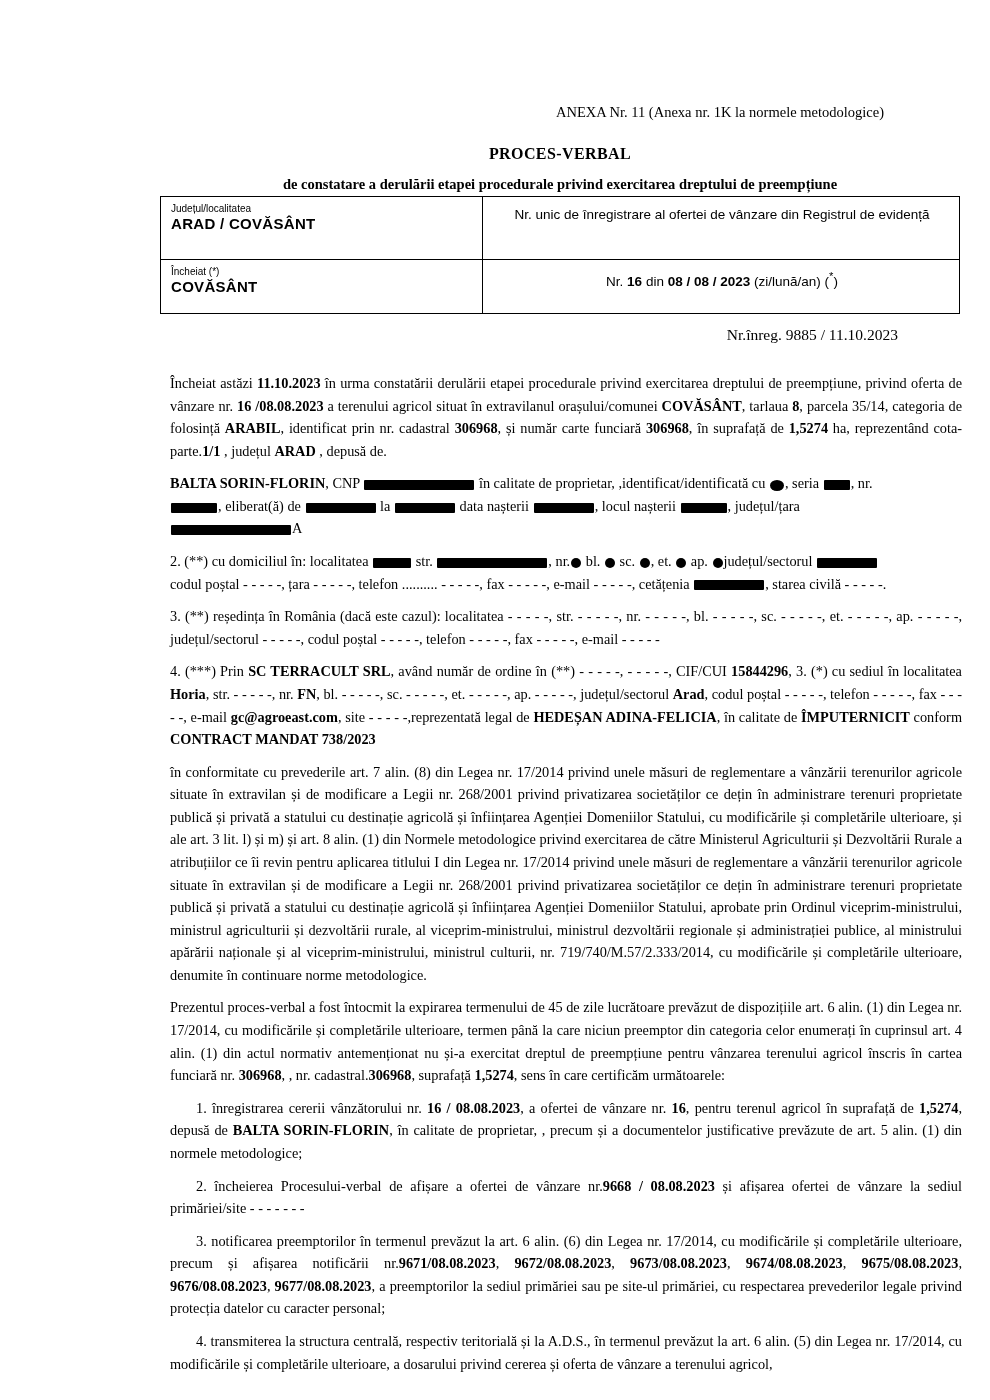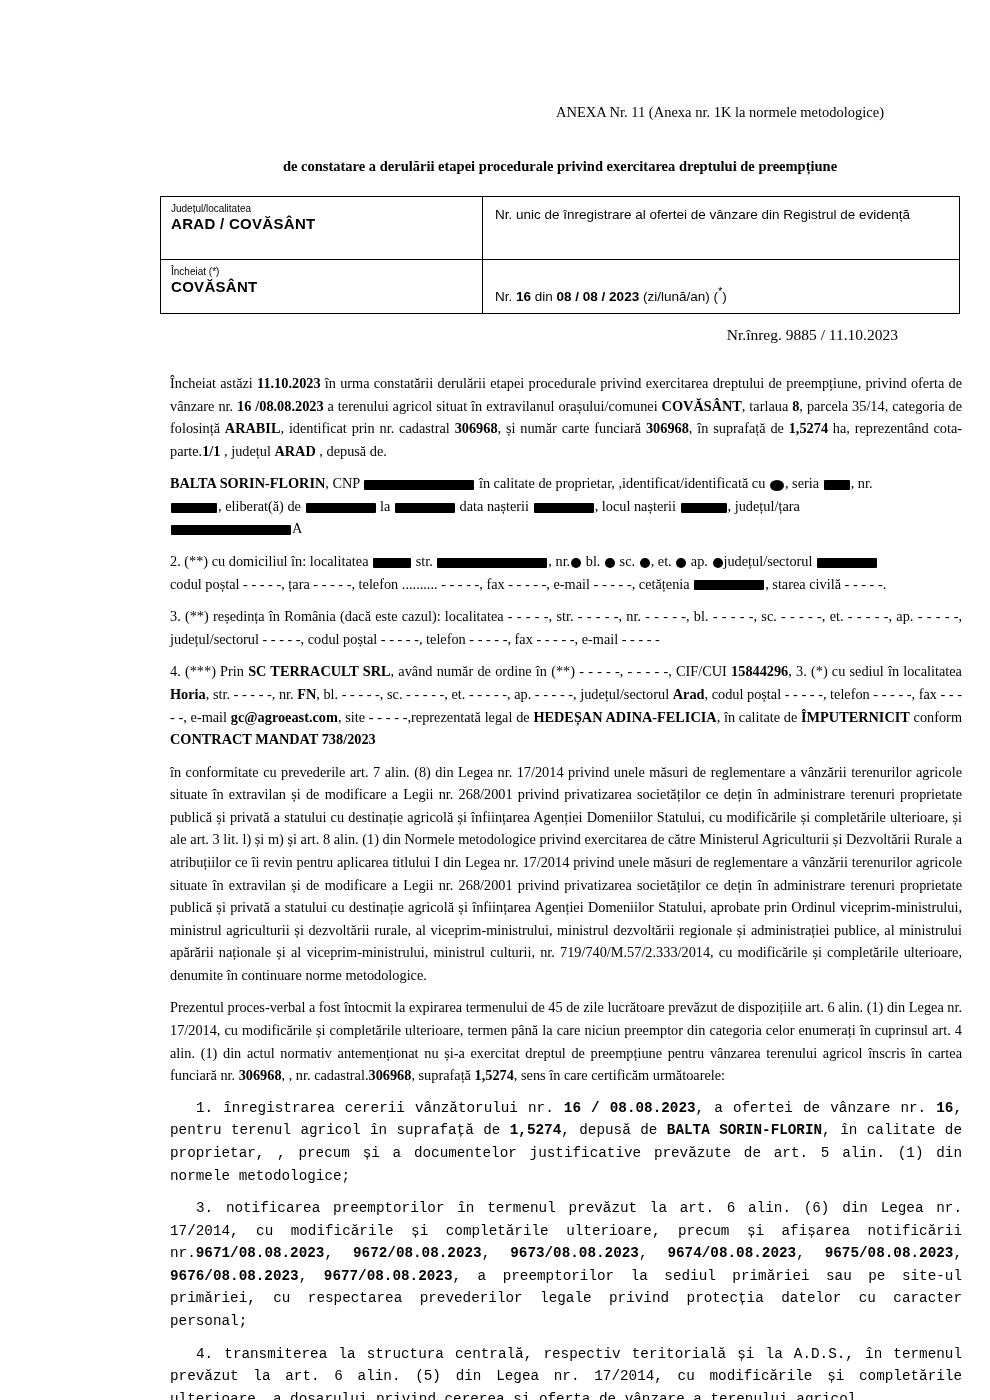--- a/index.html
+++ b/index.html
@@ -69,24 +69,25 @@
   .hdr-left.bottom {
     border-top: 1.6px solid #000;
     min-height: 54px;
   }
   .hdr-right {
     flex: 1;
     box-sizing: border-box;
     padding: 8px 10px 6px 12px;
     font-size: 13.5px;
     line-height: 1.45;
+    text-align: center;
   }
   .hdr-right.bottom {
     border-top: 1.6px solid #000;
-    padding-top: 23px;
+    padding-top: 8px;
   }
   .hdr-label {
     font-size: 10px;
   }
   .hdr-value {
     font-size: 15px;
     font-weight: bold;
     margin-top: 1px;
     letter-spacing: 0.3px;
   }
@@ -103,21 +104,20 @@
     width: 812px;
     font-size: 14.3px;
     line-height: 1.58;
     text-align: justify;
   }
   .body-text p {
     margin: 10px;
   }
   .indent {
     text-indent: 26px;
-    font-family: Liberation Mono, monospace;
   }
   b { font-weight: bold; }
   .redact {
     display: inline-block;
     background: #000;
     height: 10px;
     vertical-align: middle;
     border-radius: 1px;
     margin: 0 1px;
   }
@@ -132,20 +132,21 @@
   .redact.w11 { width: 120px; }
 </style>
 </head>
 <body>
 
 <div class="page">
 
   <div class="anexa-line">ANEXA Nr. 11 (Anexa nr. 1K la normele metodologice)</div>
 
   <div class="title-block">
+    <div class="title-main">PROCES-VERBAL</div>
     <div class="title-sub">de constatare a derulării etapei procedurale privind exercitarea dreptului de preempțiune</div>
   </div>
 
   <div class="hdr-table">
     <div class="hdr-row">
       <div class="hdr-left">
         <div class="hdr-label">Județul/localitatea</div>
         <div class="hdr-value">ARAD / COVĂSÂNT</div>
       </div>
       <div class="hdr-right">
@@ -191,20 +192,23 @@
     <p>în conformitate cu prevederile art. 7 alin. (8) din Legea nr. 17/2014 privind unele măsuri de reglementare a vânzării terenurilor agricole situate în extravilan și de modificare a Legii nr. 268/2001 privind privatizarea societăților ce dețin în administrare terenuri proprietate publică și privată a statului cu destinație agricolă și înființarea Agenției Domeniilor Statului, cu modificările și completările ulterioare, și ale art. 3 lit. l) și m) și art. 8 alin. (1) din Normele metodologice privind exercitarea de către Ministerul Agriculturii și Dezvoltării Rurale a atribuțiilor ce îi revin pentru aplicarea titlului I din Legea nr. 17/2014 privind unele măsuri de reglementare a vânzării terenurilor agricole situate în extravilan și de modificare a Legii nr. 268/2001 privind privatizarea societăților ce dețin în administrare terenuri proprietate publică și privată a statului cu destinație agricolă și înființarea Agenției Domeniilor Statului, aprobate prin Ordinul viceprim-ministrului, ministrul agriculturii și dezvoltării rurale, al viceprim-ministrului, ministrul dezvoltării regionale și administrației publice, al ministrului apărării naționale și al viceprim-ministrului, ministrul culturii, nr. 719/740/M.57/2.333/2014, cu modificările și completările ulterioare, denumite în continuare norme metodologice.</p>
 
     <p>
       <span>Prezentul proces-verbal a fost întocmit la expirarea termenului de 45 de zile lucrătoare prevăzut de dispozițiile art. 6 alin. (1) din Legea nr. 17/2014, cu modificările și completările ulterioare, termen până la care niciun preemptor din categoria celor enumerați în cuprinsul art. 4 alin. (1) din actul normativ antemenționat nu și-a exercitat dreptul de preempțiune pentru vânzarea terenului agricol înscris în cartea funciară nr. </span><b>306968</b><span>, , nr. cadastral.</span><b>306968</b><span>, suprafață </span><b>1,5274</b><span>, sens în care certificăm următoarele:</span>
     </p>
 
     <p class="indent">
       <span>1. înregistrarea cererii vânzătorului nr. </span><b>16 / 08.08.2023</b><span>, a ofertei de vânzare nr. </span><b>16</b><span>, pentru terenul agricol în suprafață de </span><b>1,5274</b><span>, depusă de </span><b>BALTA SORIN-FLORIN</b><span>, în calitate de proprietar, , precum și a documentelor justificative prevăzute de art. 5 alin. (1) din normele metodologice;</span>
     </p>
 
+    <p class="indent">
+      <span>2. încheierea Procesului-verbal de afișare a ofertei de vânzare nr.</span><b>9668 / 08.08.2023</b><span> și afișarea ofertei de vânzare la sediul primăriei/site - - - - - - -</span>
+    </p>
 
     <p class="indent">
       <span>3. notificarea preemptorilor în termenul prevăzut la art. 6 alin. (6) din Legea nr. 17/2014, cu modificările și completările ulterioare, precum și afișarea notificării nr.</span><b>9671/08.08.2023</b>, <b>9672/08.08.2023</b>, <b>9673/08.08.2023</b>, <b>9674/08.08.2023</b>, <b>9675/08.08.2023</b>, <b>9676/08.08.2023</b>, <b>9677/08.08.2023</b><span>, a preemptorilor la sediul primăriei sau pe site-ul primăriei, cu respectarea prevederilor legale privind protecția datelor cu caracter personal;</span>
     </p>
 
     <p class="indent">4. transmiterea la structura centrală, respectiv teritorială și la A.D.S., în termenul prevăzut la art. 6 alin. (5) din Legea nr. 17/2014, cu modificările și completările ulterioare, a dosarului privind cererea și oferta de vânzare a terenului agricol,</p>
 
   </div>
 </div>
 

